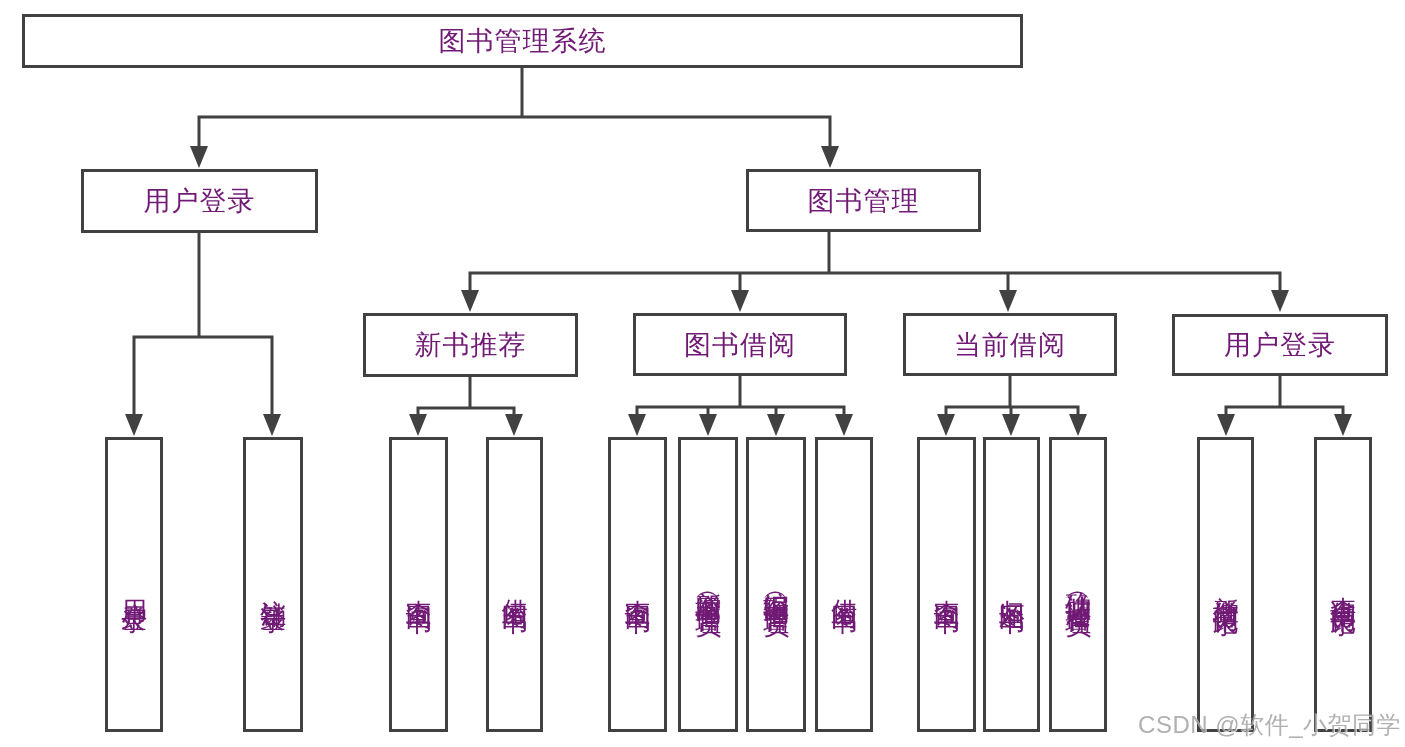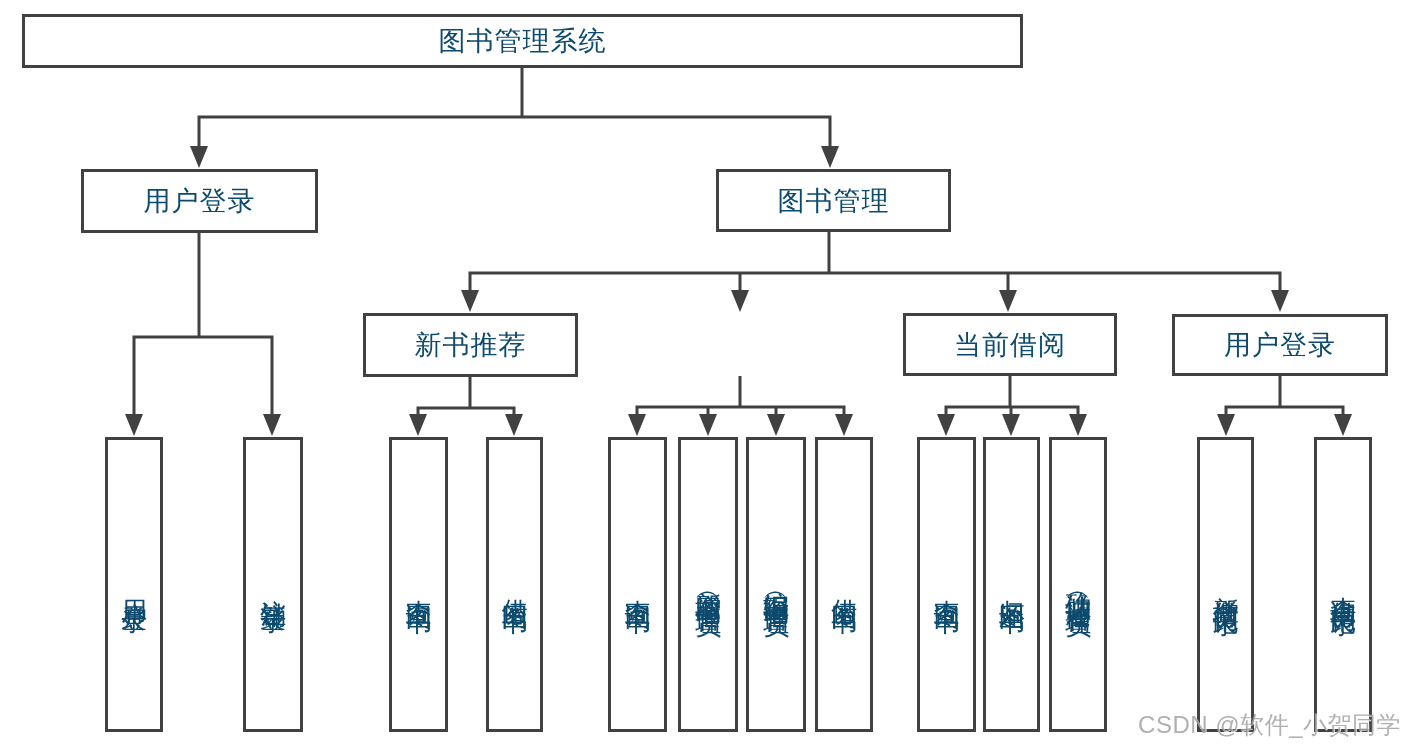--- a/index.html
+++ b/index.html
@@ -18,21 +18,21 @@
     z-index: 1;
   }
   .node {
     position: absolute;
     box-sizing: border-box;
     border: 3px solid #414141;
     background: #ffffff;
     display: flex;
     align-items: center;
     justify-content: center;
-    color: #0c4a6e;
+    color: #701a75;
     z-index: 2;
   }
   .node .h-label {
     font-size: 27px;
     letter-spacing: 1px;
     white-space: nowrap;
   }
   .node .v-label {
     writing-mode: vertical-rl;
     text-orientation: mixed;
@@ -106,26 +106,29 @@
     <polygon points="1334,414 1352,414 1343,436" fill="#414141" stroke="none"></polygon>
   </svg>
 
   <div class="node" style="left:22px; top:14px; width:1001px; height:54px;">
     <span class="h-label">图书管理系统</span>
   </div>
 
   <div class="node" style="left:81px; top:169px; width:237px; height:64px;">
     <span class="h-label">用户登录</span>
   </div>
-  <div class="node" style="left:716px; top:169px; width:235px; height:63px;">
+  <div class="node" style="left:746px; top:169px; width:235px; height:63px;">
     <span class="h-label">图书管理</span>
   </div>
 
   <div class="node" style="left:363px; top:313px; width:215px; height:64px;">
     <span class="h-label">新书推荐</span>
+  </div>
+  <div class="node" style="left:633px; top:313px; width:214px; height:63px;">
+    <span class="h-label">图书借阅</span>
   </div>
   <div class="node" style="left:903px; top:313px; width:214px; height:63px;">
     <span class="h-label">当前借阅</span>
   </div>
   <div class="node" style="left:1172px; top:314px; width:216px; height:62px;">
     <span class="h-label">用户登录</span>
   </div>
 
   <div class="node" style="left:105px; top:437px; width:58px; height:295px;">
     <span class="v-label">用户登录</span>

